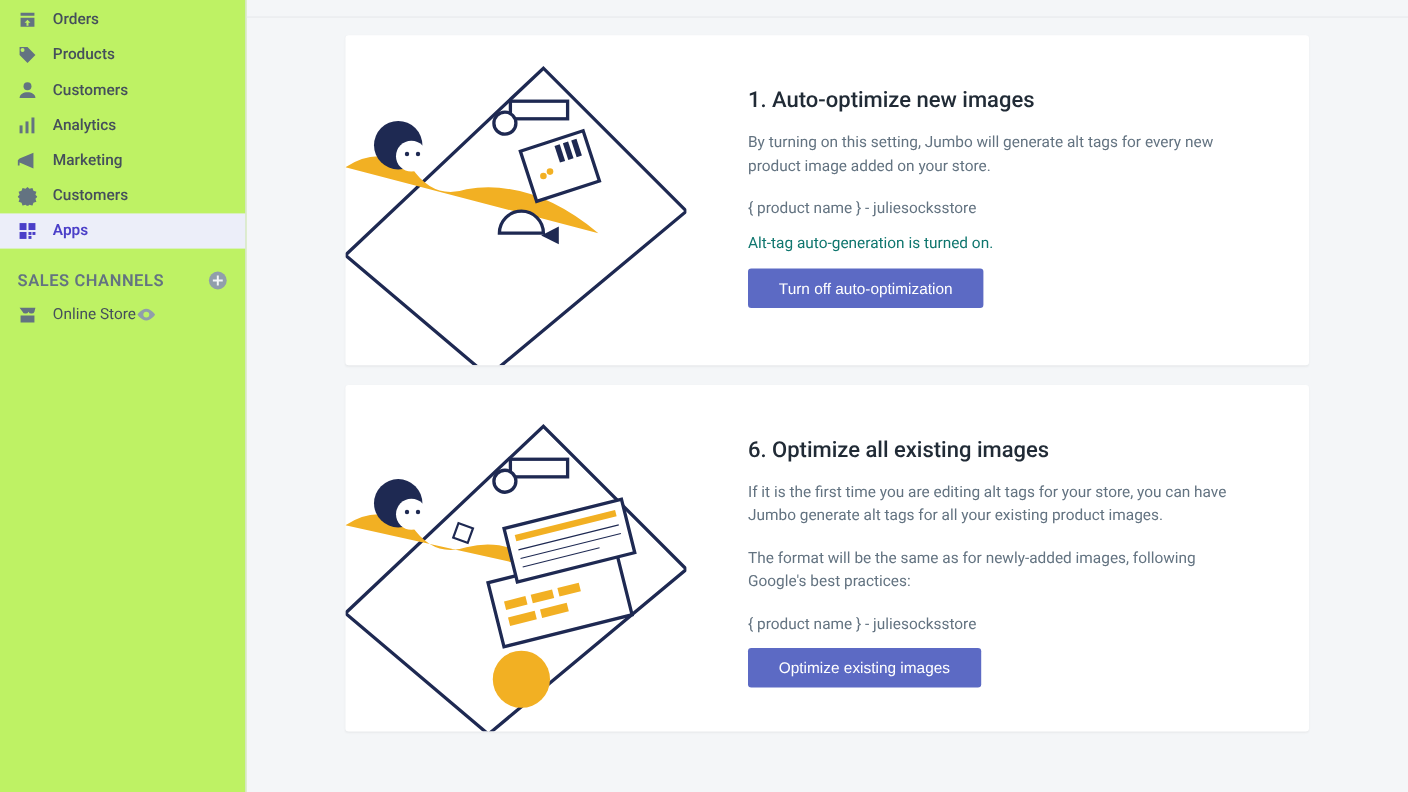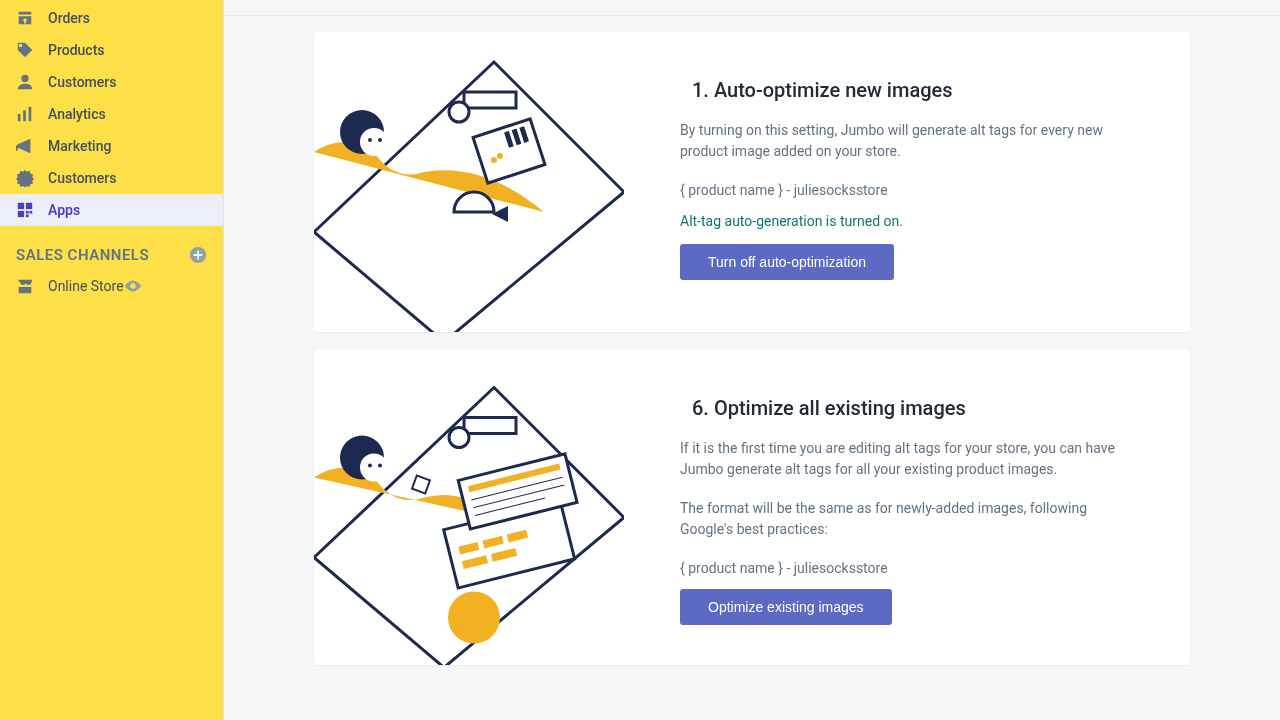--- a/index.html
+++ b/index.html
@@ -1,34 +1,34 @@
 <!DOCTYPE html>
 <html><head>
 <meta charset="utf-8">
 <style>
 * { box-sizing: border-box; margin: 0; padding: 0; }
 body { font-family: -apple-system, BlinkMacSystemFont, "Segoe UI", Roboto, sans-serif; background: #f4f6f8; color: #212b36; overflow: hidden; }
 .app { display: flex; width: 1280px; height: 720px; }
-.sidebar { width: 224px; background: #fde047; border-right: 1px solid #dfe3e8; padding-top: 2px; }
+.sidebar { width: 224px; background: #bef264; border-right: 1px solid #dfe3e8; padding-top: 2px; }
 .nav-item { display: flex; align-items: center; padding: 7px 16px; cursor: pointer; color: #454f5b; font-size: 14px; font-weight: 500; }
 .nav-item.active { background: #eceef9; color: #4b3fc8; font-weight: 600; }
 .nav-item .icon { width: 18px; height: 18px; margin-right: 14px; display: flex; align-items: center; justify-content: center; }
 .nav-item.active .icon svg { fill: #4b3fc8; }
 .section-header { display: flex; align-items: center; justify-content: space-between; padding: 20px 16px 6px 16px; color: #637381; font-size: 15px; font-weight: 600; letter-spacing: 0.5px; }
 .section-header .plus { width: 18px; height: 18px; color: #919eab; cursor: pointer; }
 .channel-item { display: flex; align-items: center; justify-content: flex-start; padding: 7px 16px; cursor: pointer; color: #454f5b; font-size: 14px; font-weight: 400; }
 .channel-item .left { display: flex; align-items: center; }
 .channel-item .icon { width: 18px; height: 18px; margin-right: 14px; }
 .channel-item .eye { width: 18px; height: 18px; color: #919eab; }
 .main { flex: 1; overflow-y: auto; padding: 0 44px 30px 44px; }
 .top-gap { height: 16px; border-bottom: 1px solid #e6e8eb; margin: 0 -44px 16px -44px; }
 .card { background: #fff; border-radius: 3px; box-shadow: 0 1px 2px rgba(0,0,0,0.05); margin: 0 46px 18px 46px; display: flex; overflow: hidden; min-height: 300px; }
 .card-illustration { width: 310px; display: flex; align-items: center; justify-content: center; position: relative; }
 .card-content { flex: 1; padding: 46px 60px 40px 56px; }
-.card-content h2 { font-size: 20px; font-weight: 500; color: #212b36; margin-bottom: 18px; margin-left: 12px; }
+.card-content h2 { font-size: 20px; font-weight: 500; color: #212b36; margin-bottom: 18px; }
 .card-content p { font-size: 14px; color: #637381; line-height: 1.5; margin-bottom: 18px; }
 .card-content .template { color: #637381; font-size: 14px; margin-bottom: 10px; }
 .card-content .status { color: #0f766e; font-size: 14px; margin-bottom: 12px; }
 .btn { background: #5c6ac4; color: #fff; border: none; padding: 10px 28px; font-size: 14px; border-radius: 3px; cursor: pointer; font-weight: 400; }
 svg.illus { width: 100%; height: 100%; }
 </style>
 </head>
 <body>
 
 <div class="app">

